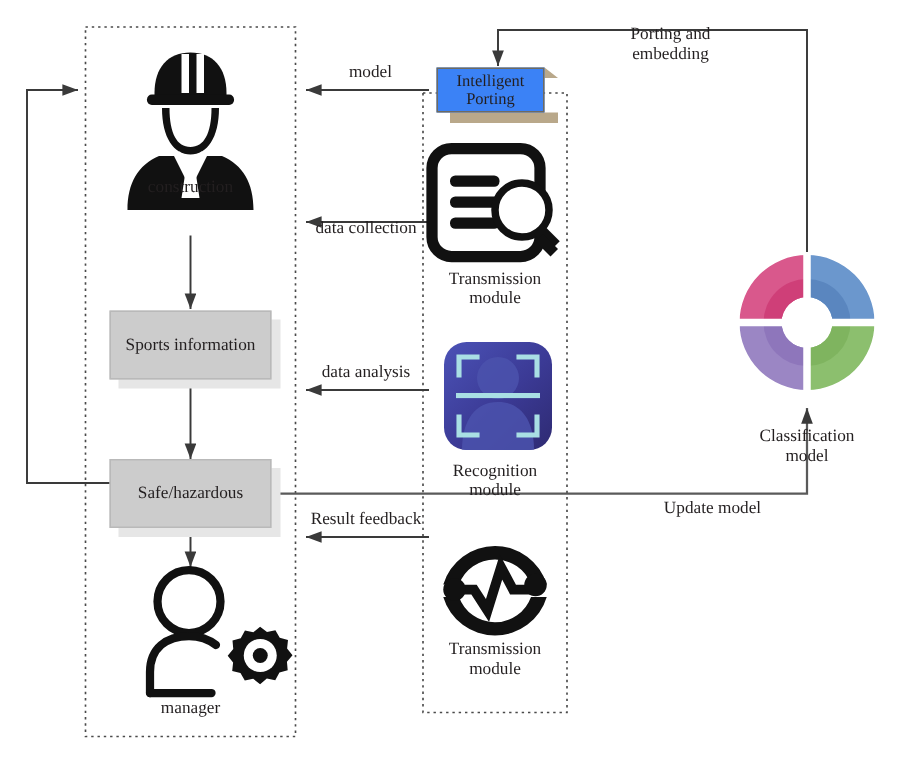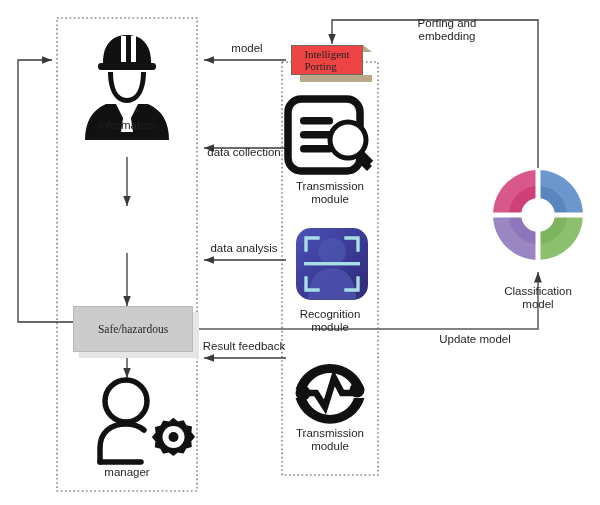--- a/index.html
+++ b/index.html
@@ -9,21 +9,21 @@
     font-family:"Liberation Serif", serif;
     color:#231f20;
     overflow:hidden;
     position:relative;
   }
   #stage{position:absolute;left:0;top:0;width:600px;height:505px;}
   svg#canvas{position:absolute;left:0;top:0;width:600px;height:505px;}
 
   .lbl{
     position:absolute;
-    font-family:Liberation Sans, sans-serif;
+    font-family:Liberation Serif, serif;
     font-size:11.5px;
     line-height:13px;
     color:#231f20;
     text-align:center;
     white-space:nowrap;
   }
 
   
   .gbox{position:absolute;}
   .gbox .shadow{
@@ -37,23 +37,23 @@
     box-sizing:border-box;
     display:flex;align-items:center;justify-content:center;
     font-family:"Liberation Serif", serif;
     font-size:11.5px;color:#231f20;
   }
 
   
   .box3d{position:absolute;}
   .box3d .face{
     position:absolute;left:0;top:0;width:72px;height:30px;
-    background:#ef4444;border:1px solid #6f6a5f;box-sizing:border-box;
+    background:#3b82f6;border:1px solid #6f6a5f;box-sizing:border-box;
     display:flex;align-items:center;justify-content:center;
-    font-size:11px;line-height:12.5px;
+    text-align:center;font-size:11px;line-height:12.5px;
   }
   .box3d .side{
     position:absolute;left:72px;top:0;width:0;height:0;
     border-top:7px solid transparent;
     border-left:9px solid #b9a88a;
     border-bottom:0 solid transparent;
   }
 </style>
 </head>
 <body>
@@ -174,39 +174,43 @@
         <path d="M538,215 m0,29 a29,29 0 0,1 -29,-29 L538,215 Z" fill="#8e76bb"></path>
       </g>
       <g stroke="#ffffff" stroke-width="5">
         <line x1="538" y1="168" x2="538" y2="262"></line>
         <line x1="491" y1="215" x2="585" y2="215"></line>
       </g>
       <circle cx="538" cy="215" r="45" fill="none" stroke="#ffffff" stroke-width="0"></circle>
     </g>
   </svg>
 
-
-  <div class="gbox" style="left:73px;top:306px;width:120px;height:46px;">
+  <div class="gbox" style="left:73px;top:207px;width:108px;height:46px;">
+    <div class="shadow"></div>
+    <div class="face">Sports information</div>
+  </div>
+
+  <div class="gbox" style="left:73px;top:306px;width:108px;height:46px;">
     <div class="shadow"></div>
     <div class="face">Safe/hazardous</div>
   </div>
 
   <div class="box3d" style="left:291px;top:45px;">
     <div class="side"></div>
     <div style="position:absolute;left:9px;top:30px;width:72px;height:7px;background:#b9a88a;"></div>
     <div class="face">
       <span>
         <span>Intelligent</span><br>
         <span>Porting</span>
       </span>
     </div>
   </div>
 
   <div class="lbl" style="left:77px;top:119px;width:100px;">
-    <div>information</div>
+    <div>construction</div>
   </div>
 
   <div class="lbl" style="left:77px;top:466px;width:100px;">manager</div>
 
   <div class="lbl" style="left:282px;top:180px;width:96px;">
     <div>Transmission</div>
     <div>module</div>
   </div>
 
   <div class="lbl" style="left:282px;top:308px;width:96px;">

